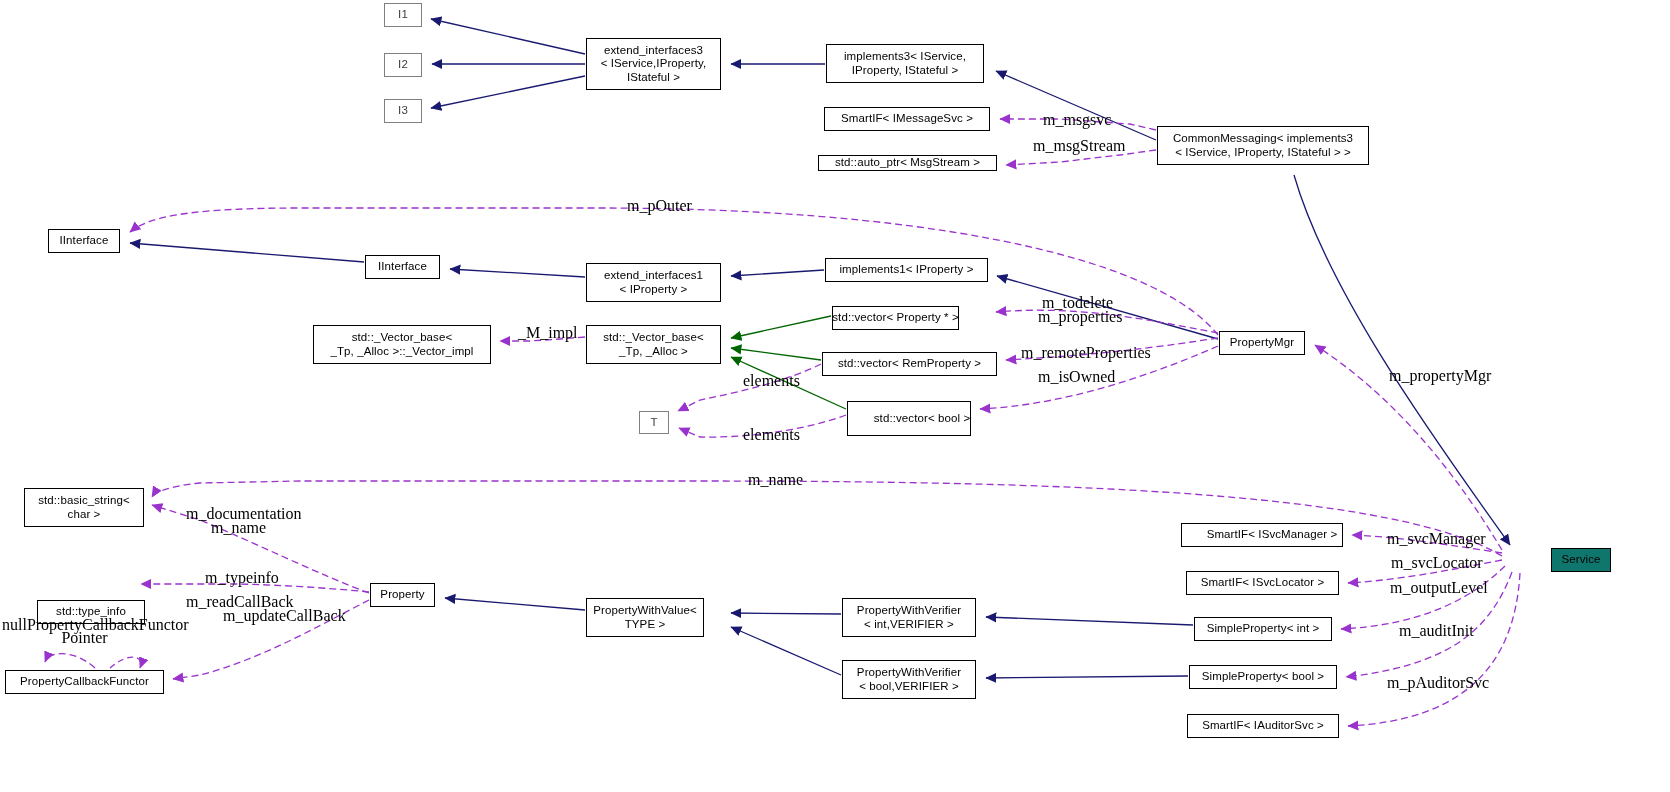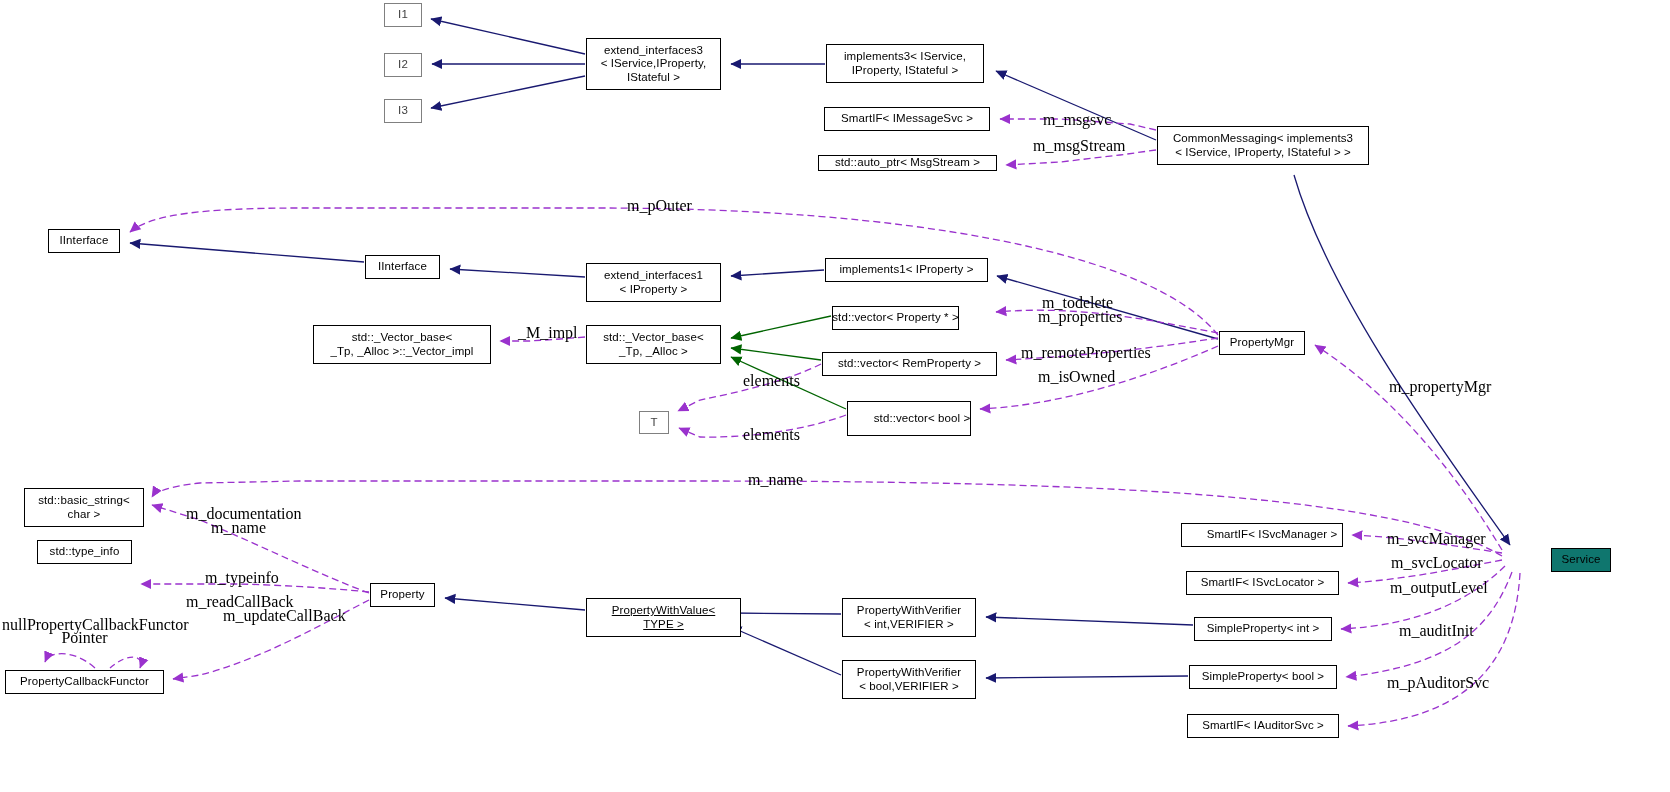--- a/index.html
+++ b/index.html
@@ -185,27 +185,27 @@
   <div class="node" style="left:586px;top:325px;width:135px;height:39px;"><span>std::_Vector_base&lt;
 _Tp, _Alloc &gt;</span></div>
   <div class="node" style="left:832px;top:306px;width:127px;height:24px;"><span>std::vector&lt; Property * &gt;</span></div>
   <div class="node" style="left:822px;top:352px;width:175px;height:24px;"><span>std::vector&lt; RemProperty &gt;</span></div>
   <div class="node" style="left:847px;top:401px;width:124px;height:35px;padding-left:26px;"><span>std::vector&lt; bool &gt;</span></div>
   <div class="node lightborder" style="left:639px;top:411px;width:30px;height:23px;"><span>T</span></div>
   <div class="node" style="left:1219px;top:331px;width:86px;height:24px;"><span>PropertyMgr</span></div>
 
   <div class="node" style="left:24px;top:488px;width:120px;height:39px;justify-content:center;"><span>std::basic_string&lt;
 char &gt;</span></div>
-  <div class="node" style="left:37px;top:540px;width:95px;height:24px;"><span>std::type_info</span></div>
+  <div class="node" style="left:37px;top:600px;width:108px;height:24px;"><span>std::type_info</span></div>
   <div class="edge-label" style="left:2px;top:618px;width:165px;text-align:center;"><span>nullPropertyCallbackFunctor
 Pointer</span></div>
   <div class="node" style="left:5px;top:670px;width:159px;height:24px;"><span>PropertyCallbackFunctor</span></div>
 
   <div class="node" style="left:370px;top:583px;width:65px;height:24px;"><span>Property</span></div>
-  <div class="node" style="left:586px;top:598px;width:155px;height:39px;text-decoration:underline;"><span>PropertyWithValue&lt;
+  <div class="node" style="left:586px;top:598px;width:118px;height:39px;"><span>PropertyWithValue&lt;
 TYPE &gt;</span></div>
   <div class="node" style="left:842px;top:598px;width:134px;height:39px;"><span>PropertyWithVerifier
 &lt; int,VERIFIER &gt;</span></div>
   <div class="node" style="left:842px;top:660px;width:134px;height:39px;"><span>PropertyWithVerifier
 &lt; bool,VERIFIER &gt;</span></div>
 
   <div class="node" style="left:1181px;top:523px;width:162px;height:24px;padding-left:20px;"><span>SmartIF&lt; ISvcManager &gt;</span></div>
   <div class="node" style="left:1186px;top:571px;width:153px;height:24px;"><span>SmartIF&lt; ISvcLocator &gt;</span></div>
   <div class="node" style="left:1194px;top:617px;width:138px;height:24px;justify-content:center;"><span>SimpleProperty&lt; int &gt;</span></div>
   <div class="node" style="left:1189px;top:665px;width:148px;height:24px;"><span>SimpleProperty&lt; bool &gt;</span></div>
@@ -216,21 +216,21 @@
   <div class="edge-label" style="left:1043px;top:113px;"><span>m_msgsvc</span></div>
   <div class="edge-label" style="left:1033px;top:139px;"><span>m_msgStream</span></div>
   <div class="edge-label" style="left:627px;top:199px;"><span>m_pOuter</span></div>
   <div class="edge-label" style="left:1042px;top:296px;"><span>m_todelete</span></div>
   <div class="edge-label" style="left:1038px;top:310px;"><span>m_properties</span></div>
   <div class="edge-label" style="left:518px;top:326px;"><span>_M_impl</span></div>
   <div class="edge-label" style="left:1021px;top:346px;"><span>m_remoteProperties</span></div>
   <div class="edge-label" style="left:1038px;top:370px;"><span>m_isOwned</span></div>
   <div class="edge-label" style="left:743px;top:374px;"><span>elements</span></div>
   <div class="edge-label" style="left:743px;top:428px;"><span>elements</span></div>
-  <div class="edge-label" style="left:1389px;top:380px;text-align:center;"><span>m_propertyMgr</span></div>
+  <div class="edge-label" style="left:1389px;top:369px;text-align:center;"><span>m_propertyMgr</span></div>
   <div class="edge-label" style="left:748px;top:473px;"><span>m_name</span></div>
   <div class="edge-label" style="left:186px;top:507px;"><span>m_documentation</span></div>
   <div class="edge-label" style="left:211px;top:521px;"><span>m_name</span></div>
   <div class="edge-label" style="left:1387px;top:532px;"><span>m_svcManager</span></div>
   <div class="edge-label" style="left:1391px;top:556px;"><span>m_svcLocator</span></div>
   <div class="edge-label" style="left:205px;top:571px;"><span>m_typeinfo</span></div>
   <div class="edge-label" style="left:1390px;top:581px;"><span>m_outputLevel</span></div>
   <div class="edge-label" style="left:186px;top:595px;"><span>m_readCallBack</span></div>
   <div class="edge-label" style="left:182px;top:609px;padding-left:41px;"><span>m_updateCallBack</span></div>
   <div class="edge-label" style="left:1399px;top:624px;"><span>m_auditInit</span></div>

